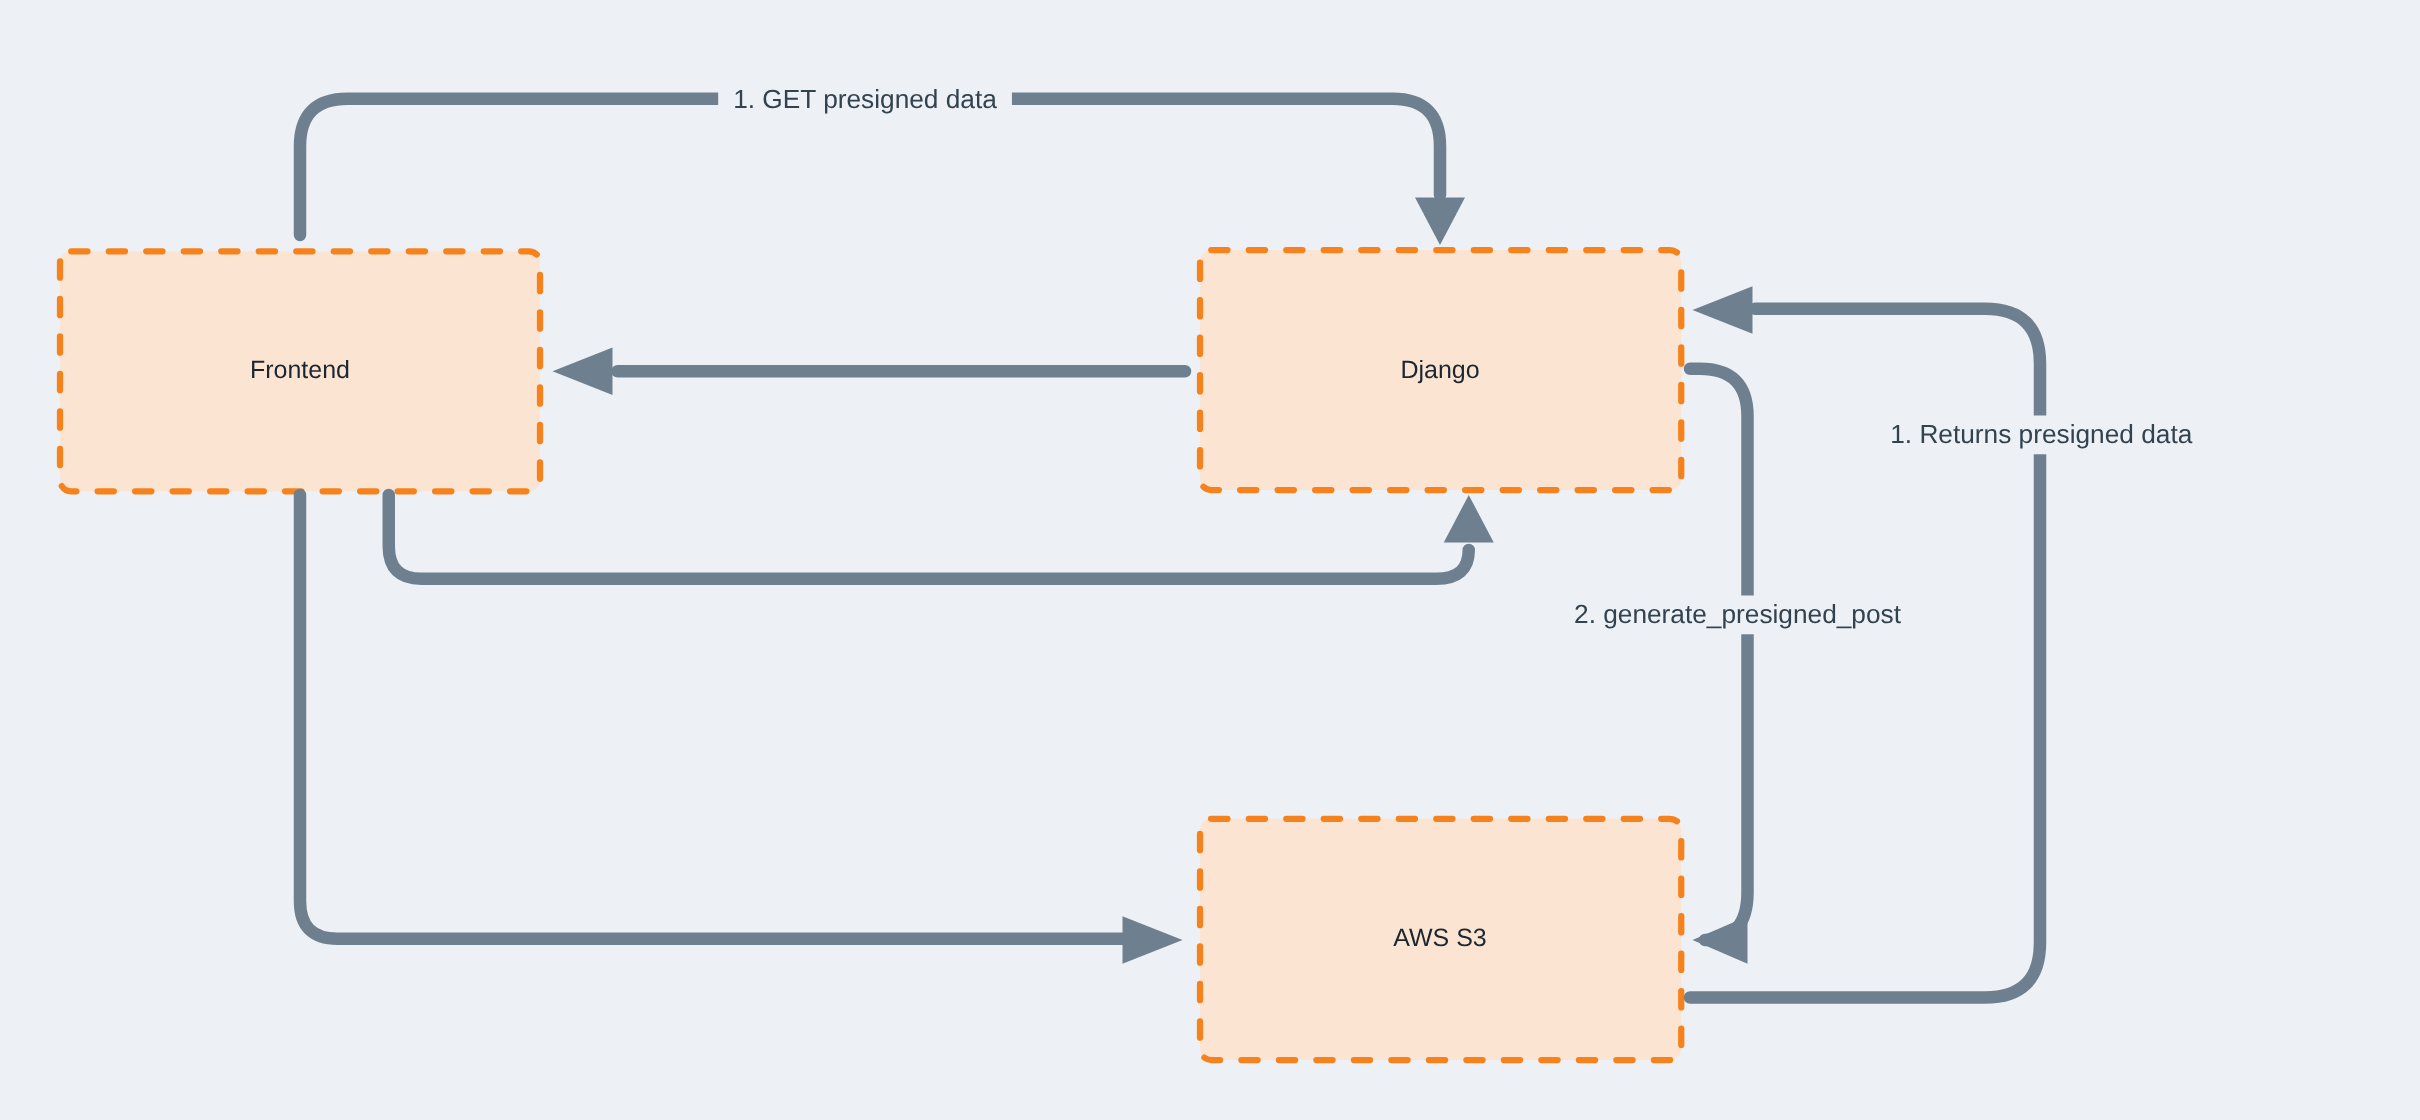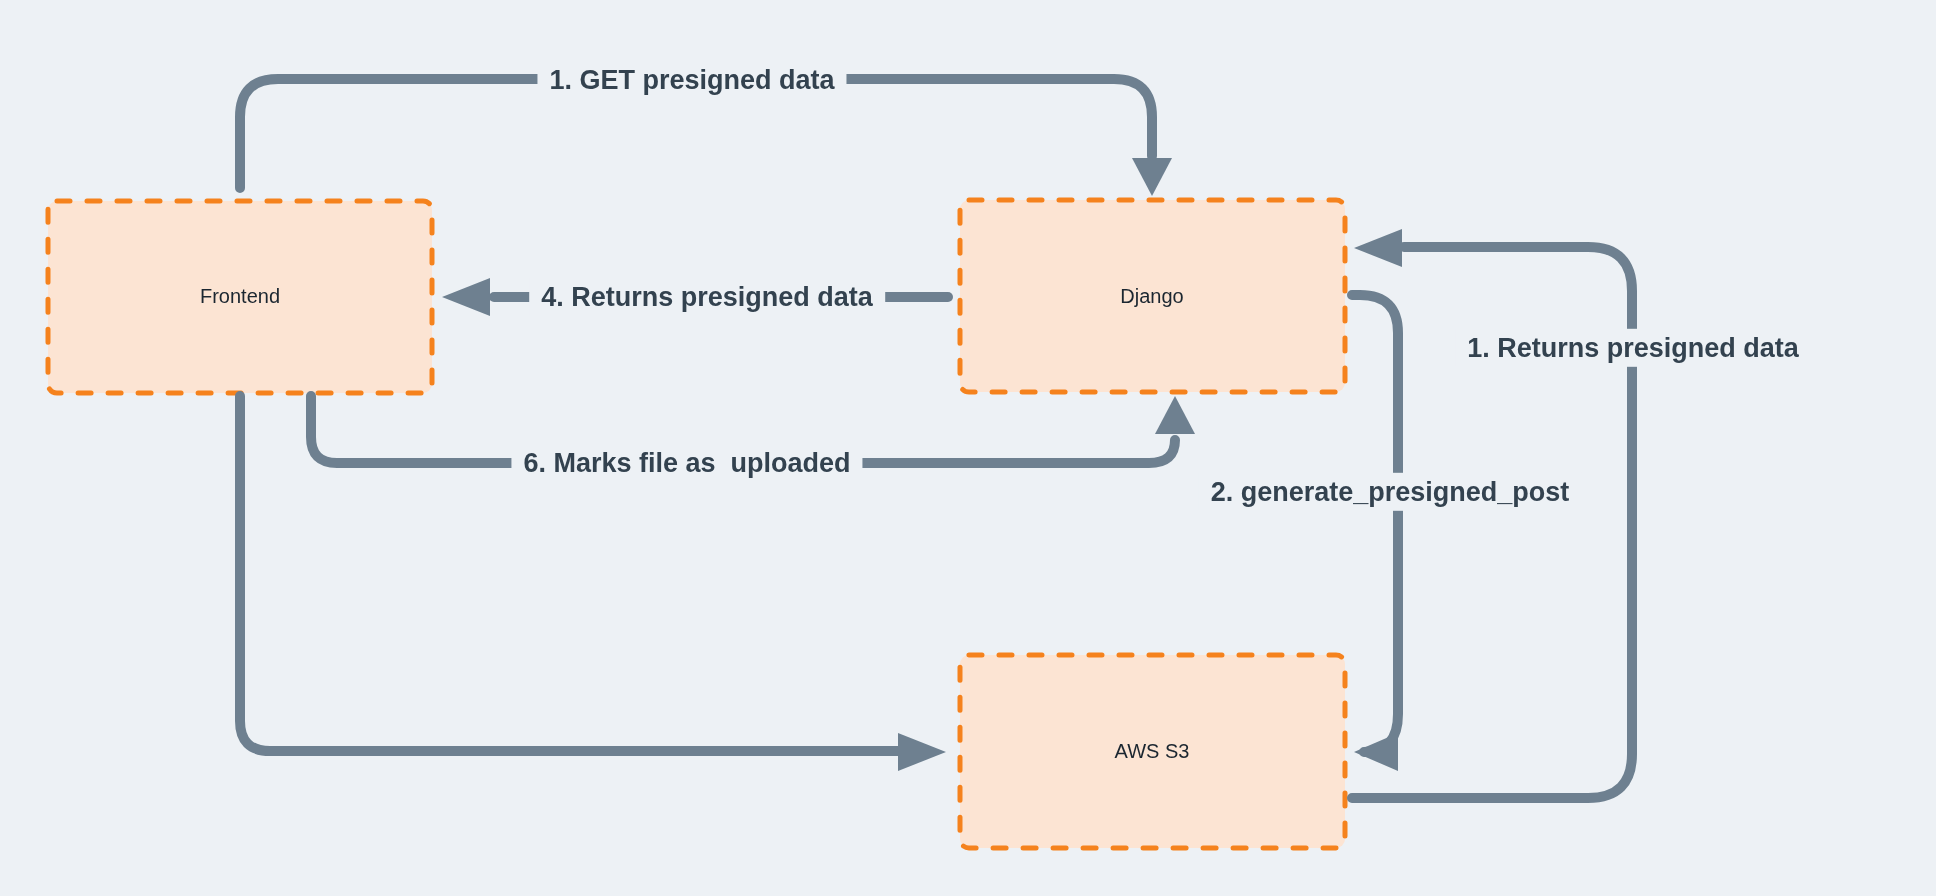--- a/index.html
+++ b/index.html
@@ -13,21 +13,21 @@
   html,body{margin:0;padding:0;}
   body{background:var(--background);font-family:"Liberation Sans","DejaVu Sans",sans-serif;}
   #app{position:relative;width:1936px;height:896px;background:var(--background);overflow:hidden;}
   #diagram-svg{position:absolute;left:0;top:0;}
   .edge path{stroke:var(--arrow);stroke-width:10;fill:none;stroke-linecap:round;}
   .edge polygon{fill:var(--arrow);stroke:none;}
   .node-rect{fill:var(--node-fill);stroke:var(--node-border);stroke-width:5;stroke-dasharray:13 17;stroke-linecap:round;}
   .edge-label{
     position:absolute;transform:translate(-50%,-50%);
     background:var(--background);color:var(--edge-label-text);
-    font-size:27px;line-height:1.2;padding:3px 12px;white-space:pre;font-weight:bold;
+    font-size:21px;line-height:1.2;padding:3px 12px;white-space:pre;
   }
   .node-label{
     position:absolute;transform:translate(-50%,-50%);
     color:var(--node-label-text);font-size:20px;line-height:1.2;white-space:pre;
   }
 </style>
 </head>
 <body>
 
 <div id="app">
@@ -67,18 +67,16 @@
       <path d="M 1352 798 H 1588 Q 1632 798 1632 754 V 291 Q 1632 247 1588 247 H 1404"></path>
       <polygon points="1354,248 1402,229 1402,267"></polygon>
     </g>
   </svg>
 
   <div class="node-label" style="left:240px;top:296px;">Frontend</div>
   <div class="node-label" style="left:1152px;top:296px;">Django</div>
   <div class="node-label" style="left:1152px;top:751px;">AWS S3</div>
 
   <div class="edge-label" style="left:692px;top:80px;">1. GET presigned data</div>
-  <div class="edge-label" style="left:707px;top:297px;">4. Returns presigned data</div>
-  <div class="edge-label" style="left:687px;top:463px;">6. Marks file as  uploaded</div>
   <div class="edge-label" style="left:1390px;top:492px;">2. generate_presigned_post</div>
   <div class="edge-label" style="left:1633px;top:348px;">1. Returns presigned data</div>
 
 </div>
 
 </body></html>

